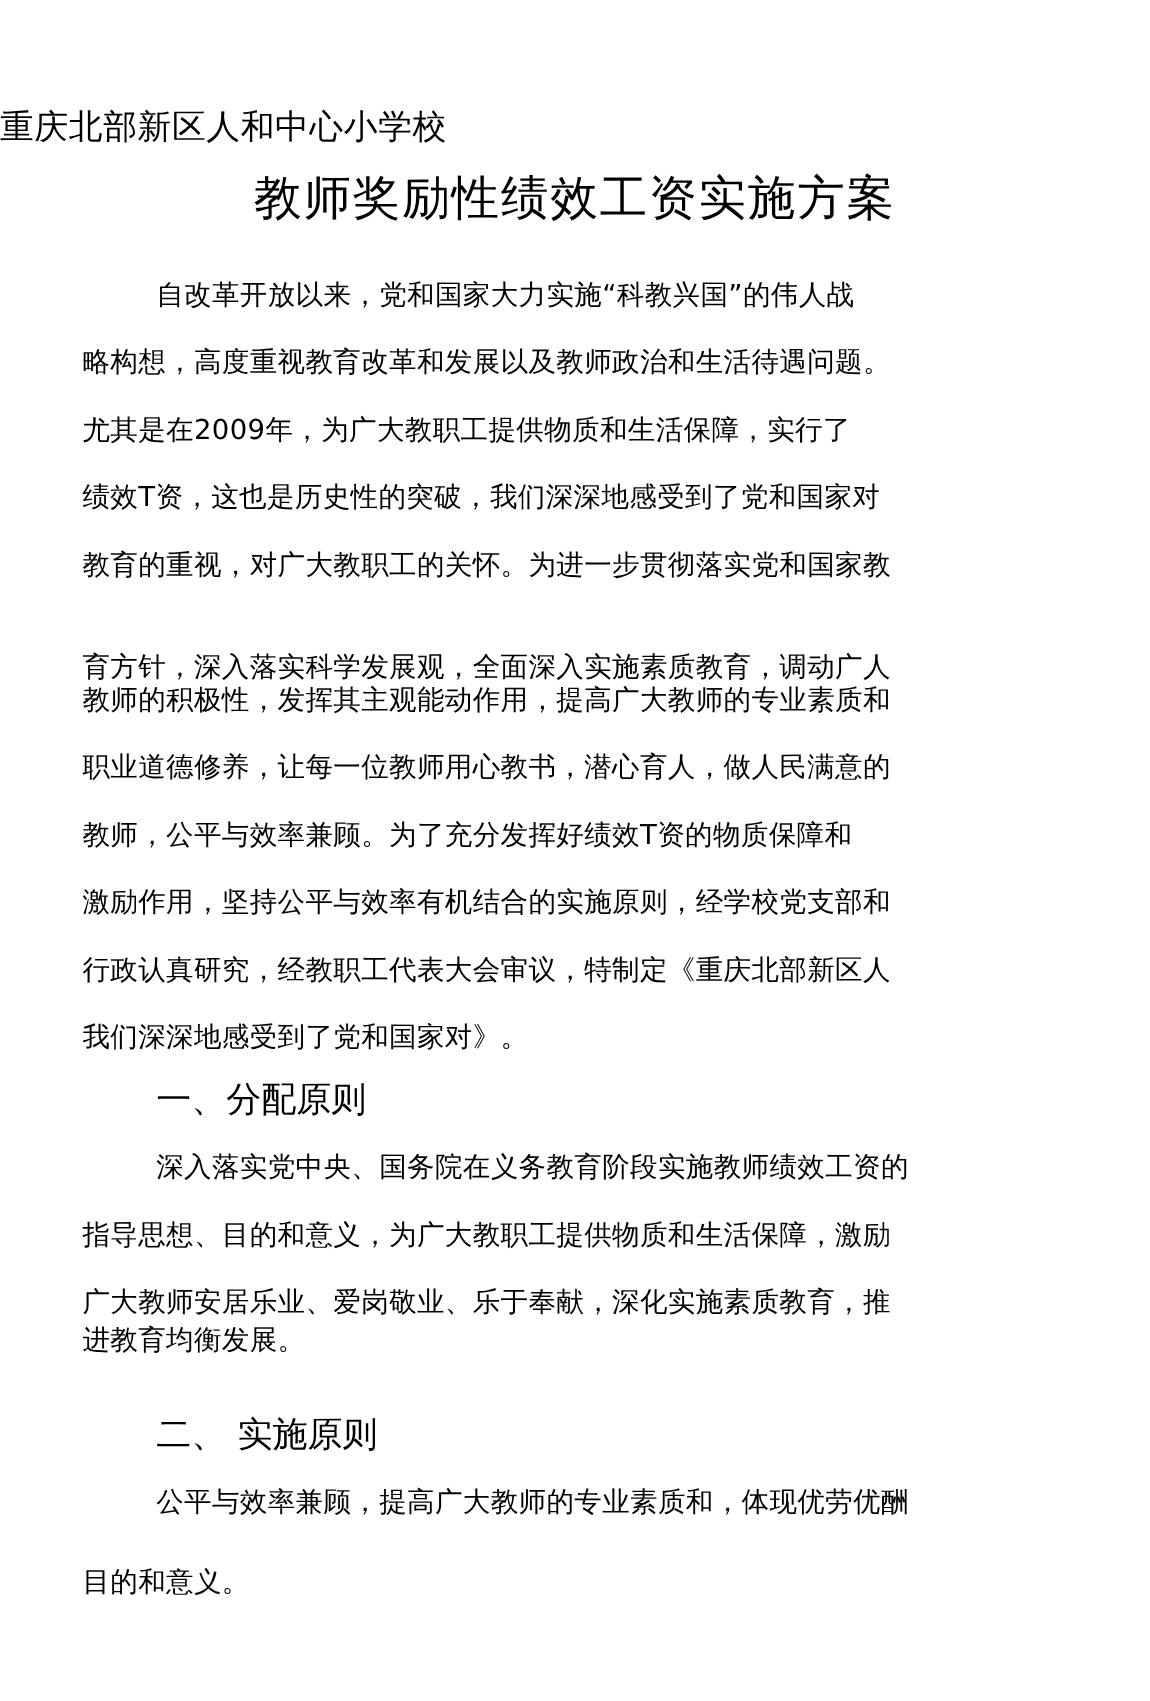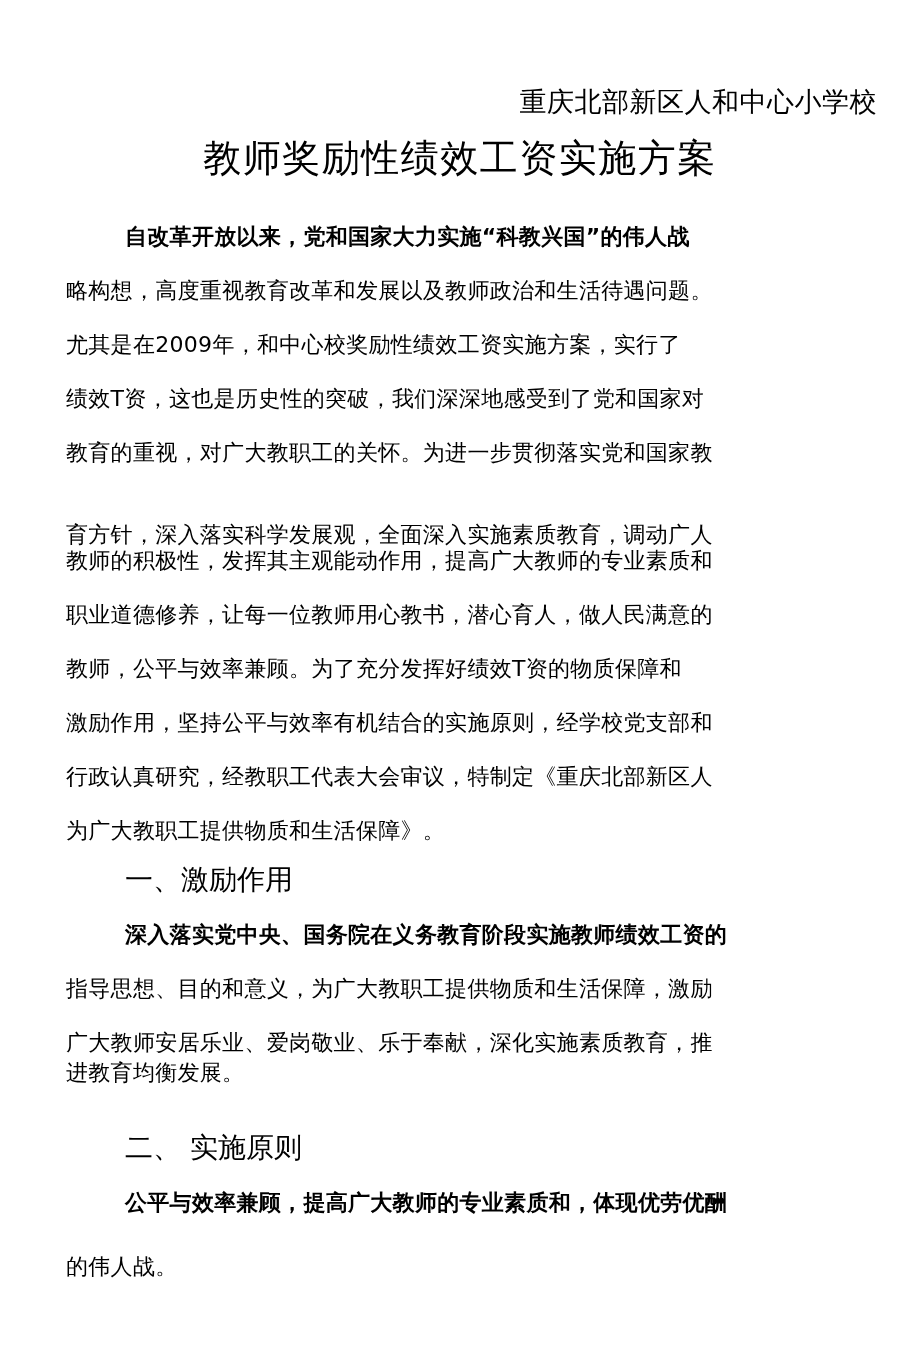--- a/index.html
+++ b/index.html
@@ -1,51 +1,51 @@
 <!DOCTYPE html>
 <html><head>
   <meta charset="utf-8">
   <style>
     html, body { margin: 0; padding: 0; background: #ffffff; }
     body { width: 920px; height: 1361px; position: relative; overflow: hidden; color: #000; font-family: "DejaVu Sans", "Liberation Sans", sans-serif; }
     .page { position: absolute; left: 0; top: 0; width: 920px; height: 1361px; }
-    .subtitle { position: absolute; left: 0; width: 877px; top: 84px; text-align: right; font-size: 27px; line-height: 36px; letter-spacing: 0.5px; }
+    .subtitle { position: absolute; left: 0; width: 877px; top: 84px; text-align: left; font-size: 27px; line-height: 36px; letter-spacing: 0.5px; }
     .title { position: absolute; left: 0; width: 920px; top: 134px; text-align: center; font-size: 38px; line-height: 48px; letter-spacing: 1.5px; }
     .line { position: absolute; left: 66px; font-size: 22px; line-height: 30px; white-space: nowrap; letter-spacing: 0.3px; }
-    .line.indent { left: 125px; font-weight: bold; }
+    .line.indent { left: 125px; }
     .heading { position: absolute; left: 125px; font-size: 28px; line-height: 36px; white-space: nowrap; }
   </style>
 </head>
 <body>
 
 <div class="page">
   <div class="subtitle">重庆北部新区人和中心小学校</div>
   <div class="title">教师奖励性绩效工资实施方案</div>
 
   <div>
     <div class="line indent" style="top:222px">自改革开放以来，党和国家大力实施“科教兴国”的伟人战</div>
     <div class="line" style="top:276px">略构想，高度重视教育改革和发展以及教师政治和生活待遇问题。</div>
-    <div class="line" style="top:330px">尤其是在2009年，和中心校奖励性绩效工资实施方案，实行了</div>
+    <div class="line" style="top:330px">尤其是在2009年，为广大教职工提供物质和生活保障，实行了</div>
     <div class="line" style="top:384px">绩效T资，这也是历史性的突破，我们深深地感受到了党和国家对</div>
     <div class="line" style="top:438px">教育的重视，对广大教职工的关怀。为进一步贯彻落实党和国家教</div>
     <div class="line" style="top:520px">育方针，深入落实科学发展观，全面深入实施素质教育，调动广人</div>
     <div class="line" style="top:546px">教师的积极性，发挥其主观能动作用，提高广大教师的专业素质和</div>
     <div class="line" style="top:600px">职业道德修养，让每一位教师用心教书，潜心育人，做人民满意的</div>
     <div class="line" style="top:654px">教师，公平与效率兼顾。为了充分发挥好绩效T资的物质保障和</div>
     <div class="line" style="top:708px">激励作用，坚持公平与效率有机结合的实施原则，经学校党支部和</div>
     <div class="line" style="top:762px">行政认真研究，经教职工代表大会审议，特制定《重庆北部新区人</div>
-    <div class="line" style="top:816px">为广大教职工提供物质和生活保障》。</div>
+    <div class="line" style="top:816px">我们深深地感受到了党和国家对》。</div>
   </div>
 
   <div>
-    <div class="heading" style="top:862px">一、激励作用</div>
+    <div class="heading" style="top:862px">一、分配原则</div>
     <div class="line indent" style="top:920px">深入落实党中央、国务院在义务教育阶段实施教师绩效工资的</div>
     <div class="line" style="top:974px">指导思想、目的和意义，为广大教职工提供物质和生活保障，激励</div>
     <div class="line" style="top:1028px">广大教师安居乐业、爱岗敬业、乐于奉献，深化实施素质教育，推</div>
     <div class="line" style="top:1058px">进教育均衡发展。</div>
   </div>
 
   <div>
     <div class="heading" style="top:1130px">二、 实施原则</div>
     <div class="line indent" style="top:1188px">公平与效率兼顾，提高广大教师的专业素质和，体现优劳优酬</div>
-    <div class="line" style="top:1252px">的伟人战。</div>
+    <div class="line" style="top:1252px">目的和意义。</div>
   </div>
 </div>
 
 </body></html>

